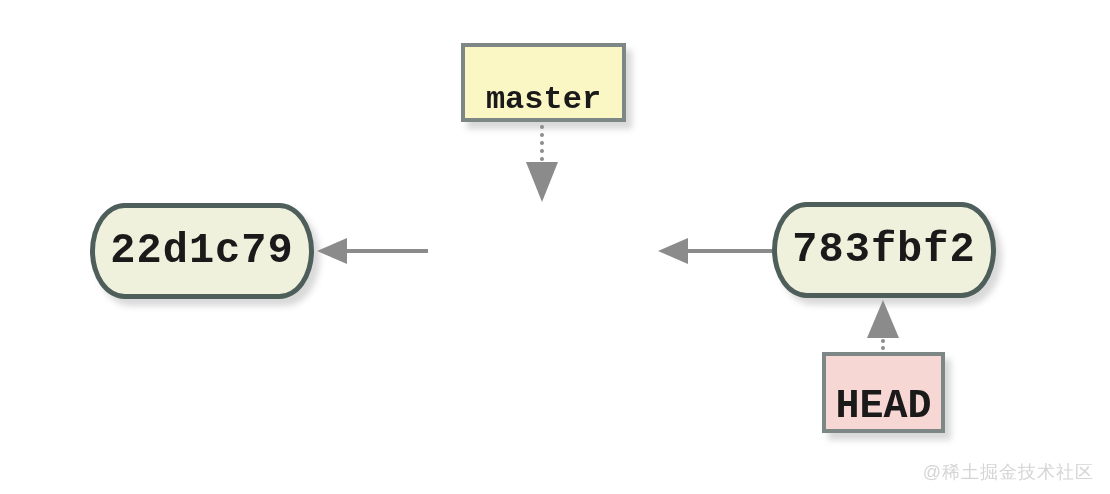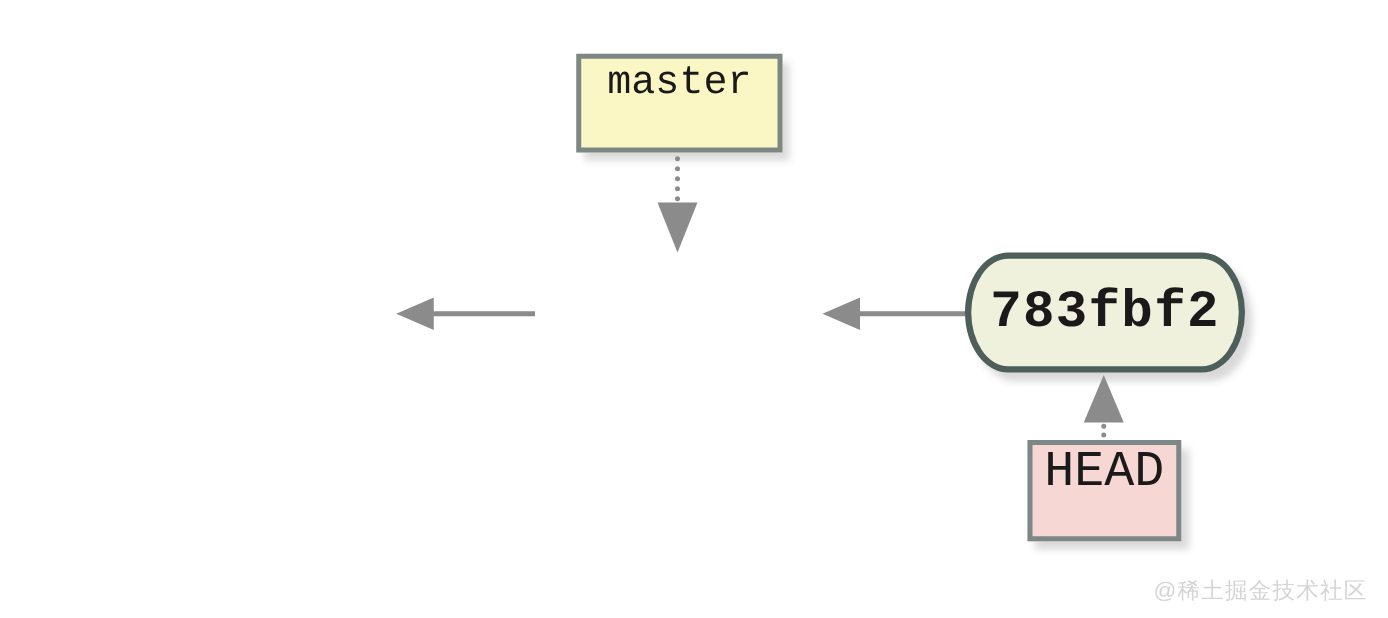--- a/index.html
+++ b/index.html
@@ -23,22 +23,22 @@
   }
   #node-22d1c79 { left:90px;  top:203px; }
   #node-69084f3 { left:428px; top:203px; }
   #node-783fbf2 { left:772px; top:202px; }
 
   
   .ref-box {
     position:absolute; box-sizing:border-box;
     border:4px solid var(--ref-border, #7d8786);
     box-shadow:6px 7px 6px rgba(120,120,120,0.28);
-    display:flex; align-items:flex-start; justify-content:center;
-    font-weight:normal; color:var(--text, #1a1a1a);
+    display:flex; align-items:flex-end; justify-content:center;
+    font-weight:bold; color:var(--text, #1a1a1a);
   }
   #ref-master { left:461px; top:43px;  width:165px; height:79px; background:var(--master-fill, #fbf7c5); font-size:32px; }
   #ref-head   { left:822px; top:352px; width:123px; height:81px; background:var(--head-fill, #f7d7d3);   font-size:40px; }
 
   
   .hline { position:absolute; height:4px; background:var(--arrow, #8b8b8b); }
   #edge1-line { left:345px; top:249px; width:83px; }
   #edge2-line { left:686px; top:249px; width:86px; }
   .tri-left {
     position:absolute; width:0; height:0;
@@ -71,20 +71,23 @@
     font-family:"Liberation Sans", sans-serif;
     letter-spacing:1px;
     text-align:right;
   }
 </style>
 </head>
 <body>
 
 <div class="canvas">
 
+  <div class="commit-node" id="node-22d1c79">
+    <span>22d1c79</span>
+  </div>
   <div class="commit-node" id="node-783fbf2">
     <span>783fbf2</span>
   </div>
 
   <div class="ref-box" id="ref-master">
     <span>master</span>
   </div>
   <div class="ref-box" id="ref-head">
     <span>HEAD</span>
   </div>

